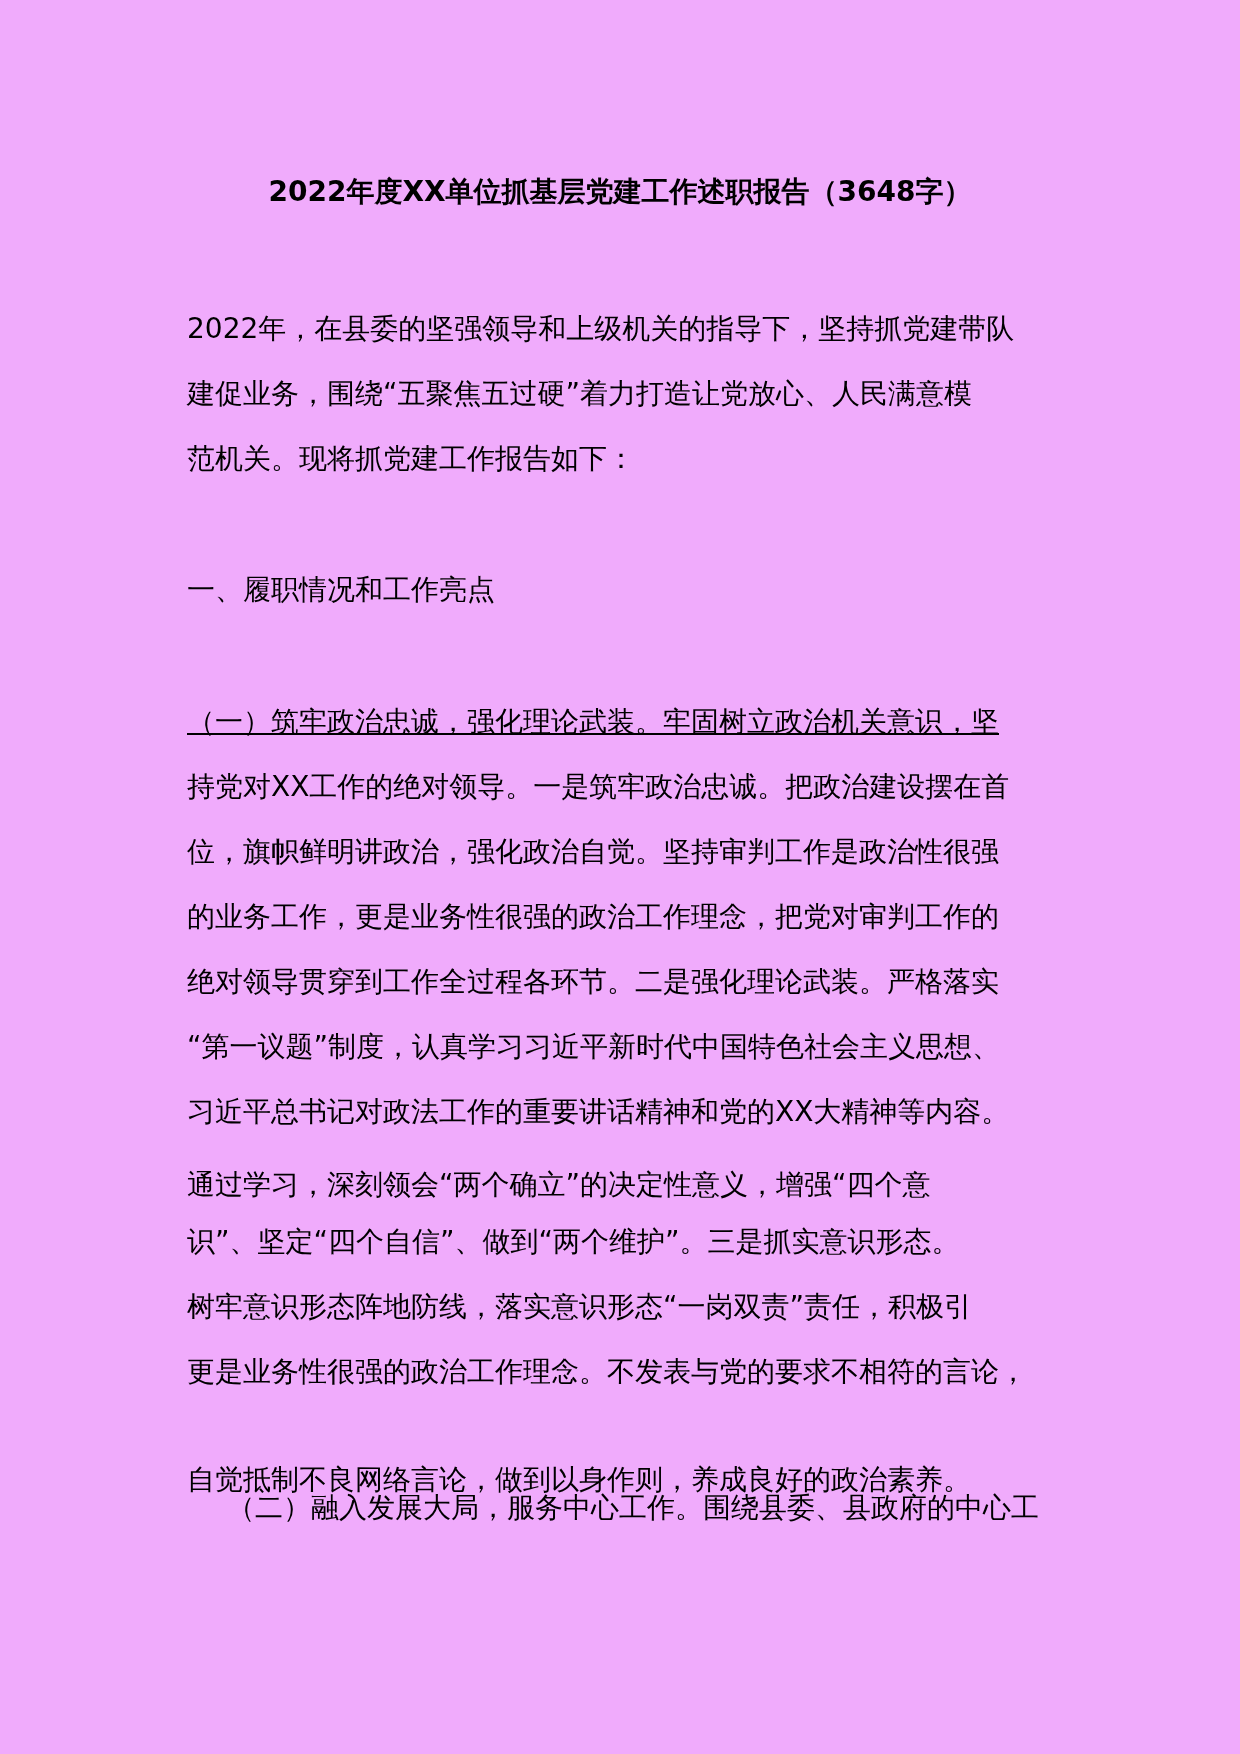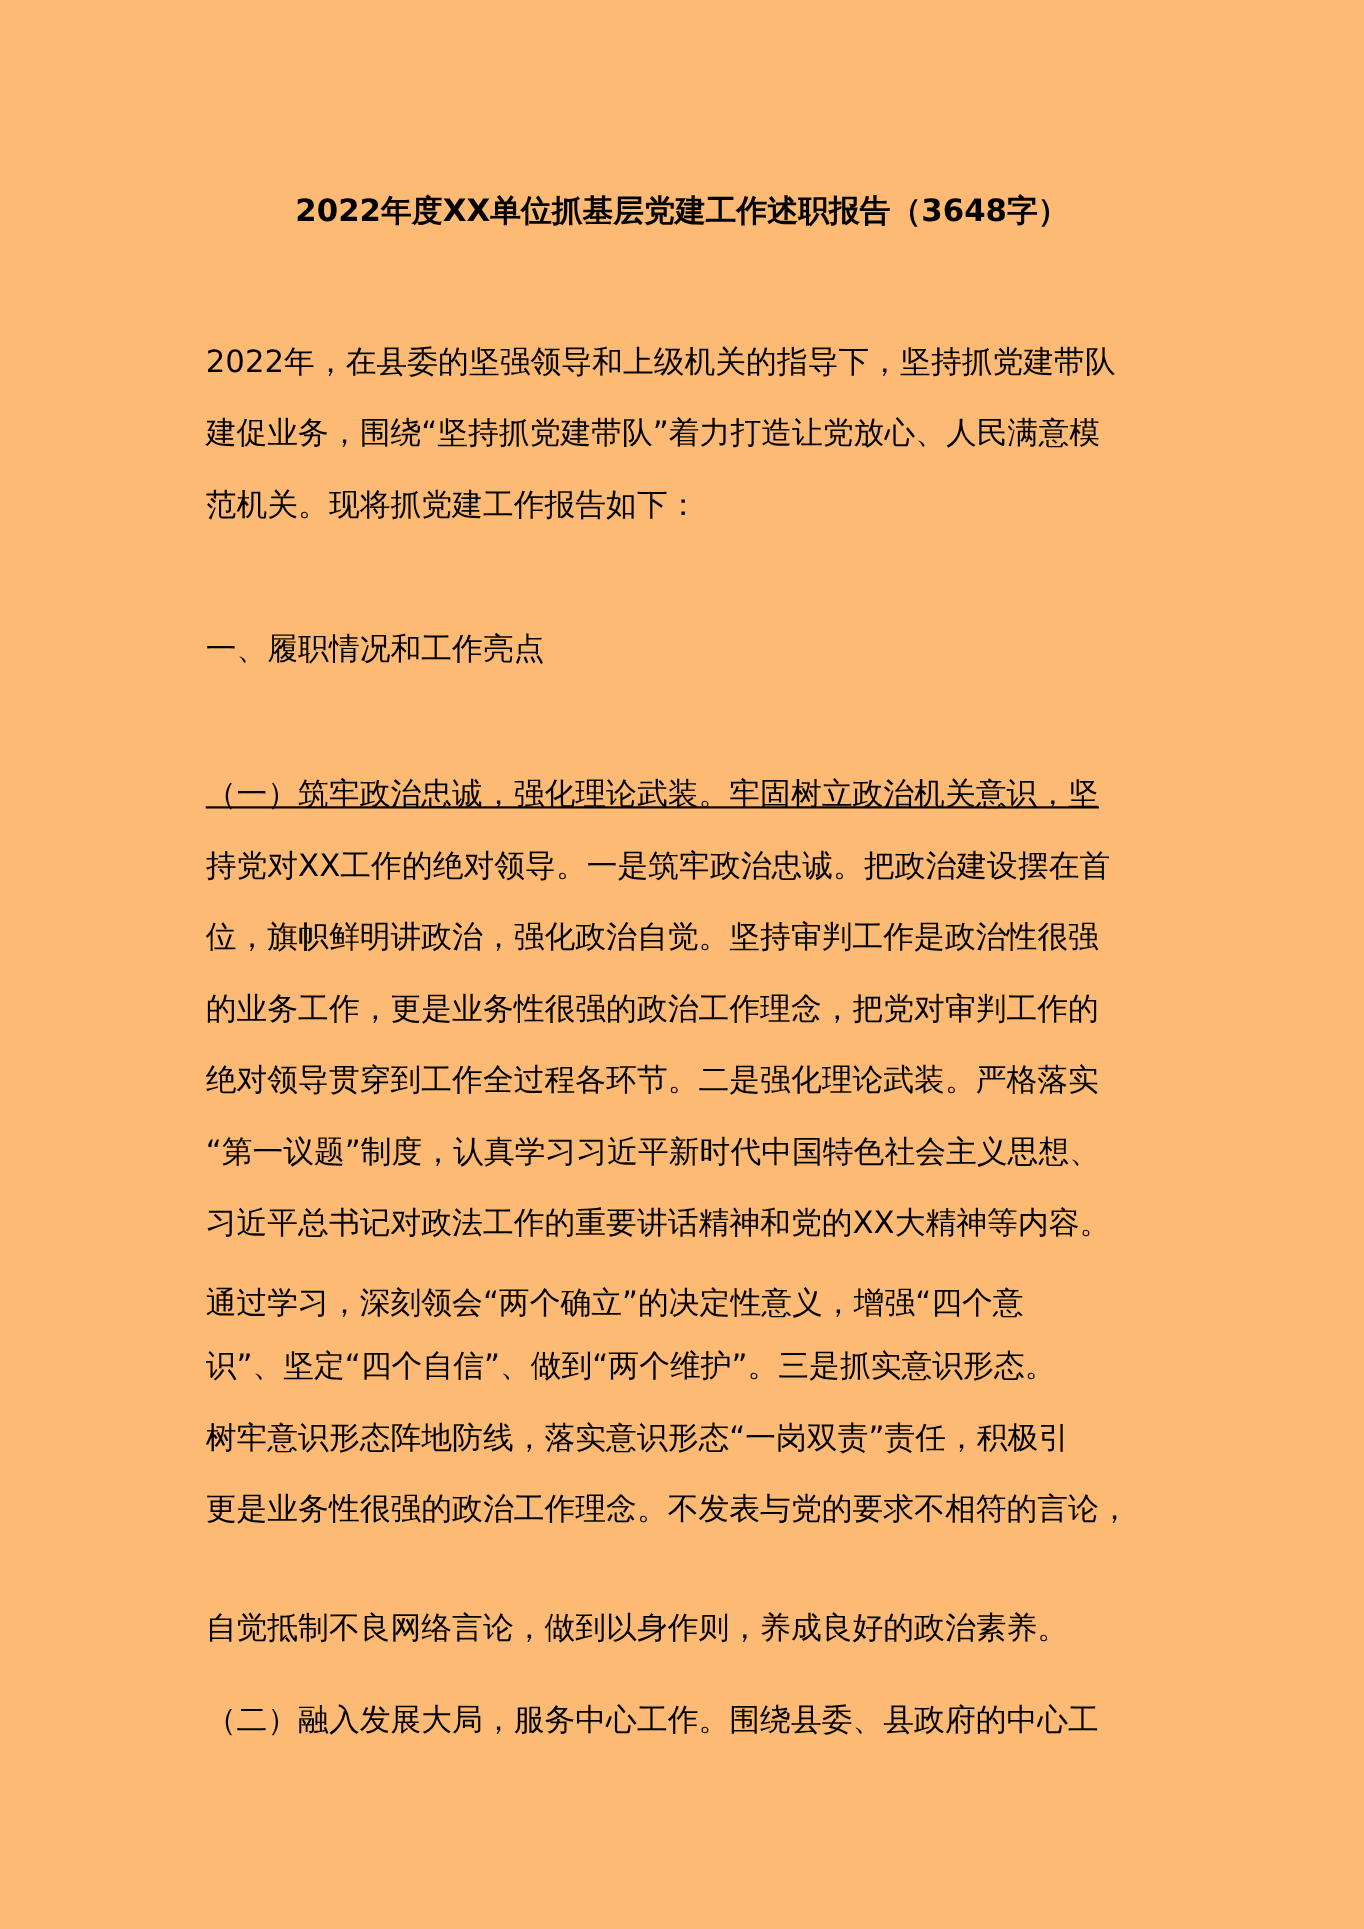--- a/index.html
+++ b/index.html
@@ -14,21 +14,21 @@
       overflow: hidden;
       font-family: "DejaVu Sans", "Liberation Sans", sans-serif;
       color: #000000;
     }
     .page {
       position: absolute;
       left: 0;
       top: 0;
       width: 1240px;
       height: 1754px;
-      background: #fdba74;
+      background: #f0abfc;
     }
     .title {
       position: absolute;
       left: 0;
       width: 1240px;
       top: 172px;
       text-align: center;
       font-size: 28px;
       font-weight: bold;
       letter-spacing: 0px;
@@ -45,30 +45,30 @@
       text-align: right;
     }
   </style>
 </head>
 <body>
 
 <div class="page">
   <div class="title">2022年度XX单位抓基层党建工作述职报告（3648字）</div>
   <div id="body-lines">
       <div class="line" style="top: 309px;">2022年，在县委的坚强领导和上级机关的指导下，坚持抓党建带队</div>
-      <div class="line" style="top: 374px;">建促业务，围绕“坚持抓党建带队”着力打造让党放心、人民满意模</div>
+      <div class="line" style="top: 374px;">建促业务，围绕“五聚焦五过硬”着力打造让党放心、人民满意模</div>
       <div class="line" style="top: 439px;">范机关。现将抓党建工作报告如下：</div>
       <div class="line" style="top: 570px;">一、履职情况和工作亮点</div>
       <div class="line" style="top: 702px; text-decoration: underline;">（一）筑牢政治忠诚，强化理论武装。牢固树立政治机关意识，坚</div>
       <div class="line" style="top: 767px;">持党对XX工作的绝对领导。一是筑牢政治忠诚。把政治建设摆在首</div>
       <div class="line" style="top: 832px;">位，旗帜鲜明讲政治，强化政治自觉。坚持审判工作是政治性很强</div>
       <div class="line" style="top: 897px;">的业务工作，更是业务性很强的政治工作理念，把党对审判工作的</div>
       <div class="line" style="top: 962px;">绝对领导贯穿到工作全过程各环节。二是强化理论武装。严格落实</div>
       <div class="line" style="top: 1027px;">“第一议题”制度，认真学习习近平新时代中国特色社会主义思想、</div>
       <div class="line" style="top: 1092px;">习近平总书记对政法工作的重要讲话精神和党的XX大精神等内容。</div>
       <div class="line" style="top: 1165px;">通过学习，深刻领会“两个确立”的决定性意义，增强“四个意</div>
       <div class="line" style="top: 1222px;">识”、坚定“四个自信”、做到“两个维护”。三是抓实意识形态。</div>
       <div class="line" style="top: 1287px;">树牢意识形态阵地防线，落实意识形态“一岗双责”责任，积极引</div>
       <div class="line" style="top: 1352px;">更是业务性很强的政治工作理念。不发表与党的要求不相符的言论，</div>
       <div class="line" style="top: 1417px; margin-top: 43px;">自觉抵制不良网络言论，做到以身作则，养成良好的政治素养。</div>
-      <div class="line" style="top: 1544px;">（二）融入发展大局，服务中心工作。围绕县委、县政府的中心工</div>
+      <div class="line" style="top: 1488px; margin-left: 40px;">（二）融入发展大局，服务中心工作。围绕县委、县政府的中心工</div>
     </div>
 </div>
 
 </body></html>

